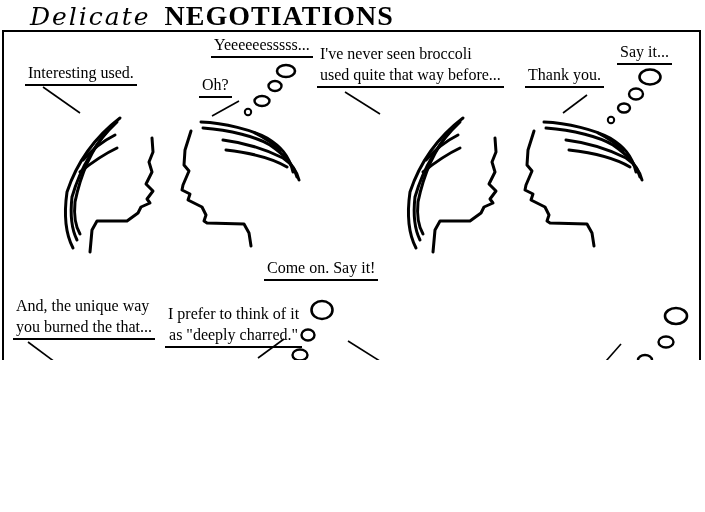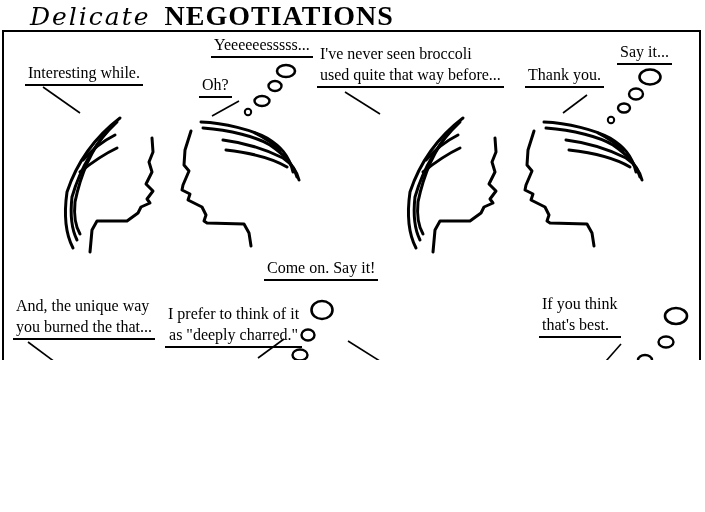--- a/index.html
+++ b/index.html
@@ -85,31 +85,29 @@
       </g>
       <g>
         <ellipse cx="676" cy="316" rx="11" ry="8" stroke-width="2.6"></ellipse>
         <ellipse cx="666" cy="342" rx="7.5" ry="5.5" stroke-width="2.4"></ellipse>
         <ellipse cx="645" cy="360" rx="7" ry="5" stroke-width="2.4"></ellipse>
         <circle cx="625" cy="371" r="3.4" stroke-width="2"></circle>
       </g>
     </g>
   </svg>
 
-  <div class="speech" style="left:25px;top:62px;">Interesting while.</div>
+  <div class="speech" style="left:25px;top:62px;">Interesting used.</div>
   <div class="speech" style="left:199px;top:74px;text-align:center;">Oh?</div>
   <div class="speech" style="left:211px;top:34px;">Yeeeeeesssss...</div>
 
   <div class="speech" style="left:317px;top:43px;">I've never seen broccoli
 used quite that way before...</div>
   <div class="speech" style="left:525px;top:64px;">Thank you.</div>
   <div class="speech" style="left:617px;top:41px;text-align:center;">Say it...</div>
 
   <div class="speech" style="left:13px;top:295px;">And, the unique way
 you burned the that...</div>
   <div class="speech" style="left:165px;top:303px;text-align:center;">I prefer to think of it
 as "deeply charred."</div>
   <div class="speech" style="left:250px;top:257px;margin-left:14px;">Come on. Say it!</div>
 
-  <div class="speech" style="left:539px;top:293px;">If you think
-that's best.</div>
 
 </div>
 
 </body></html>

